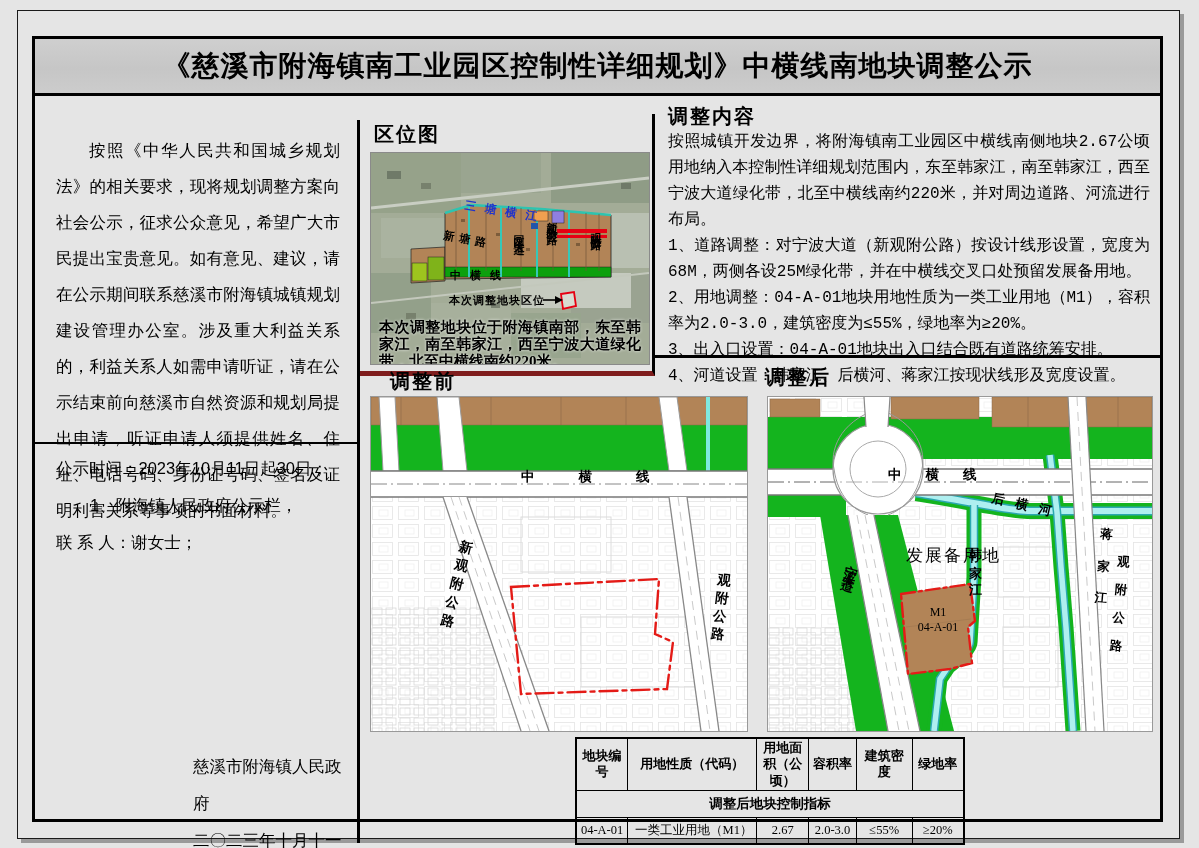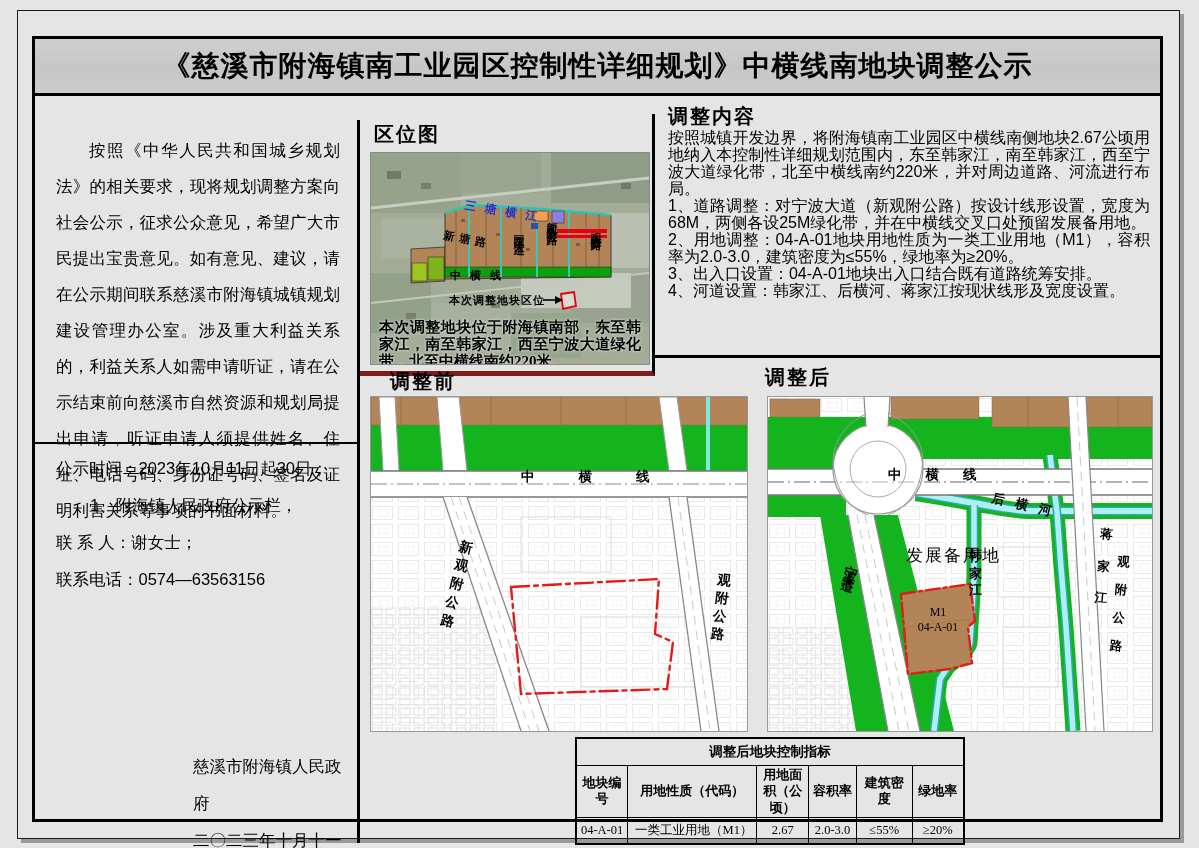--- a/index.html
+++ b/index.html
@@ -27,21 +27,21 @@
   #loc-cell{left:360px;top:96px;width:295px;height:262px;border-right:3px solid #000;border-bottom:5px solid #7f1d1d;box-sizing:border-box;margin-top:18px;}
   .section-h{font-weight:bold;font-size:20px;letter-spacing:2px;font-family:"Liberation Serif",serif;}
   #loc-head{position:absolute;left:14px;top:7px;}
   #satmap{position:absolute;left:10px;top:38px;width:278px;height:211px;border:1px solid #8a8a8a;overflow:hidden;}
   #satmap svg{position:absolute;left:0;top:0;}
   .mlab{position:absolute;font-family:"Liberation Serif",serif;font-weight:bold;color:#000;white-space:nowrap;}
   .vlab{writing-mode:vertical-rl;text-orientation:upright;}
   
   #adj-cell{left:655px;top:96px;width:505px;height:262px;border-bottom:3px solid #000;box-sizing:border-box;}
   #adj-head{position:absolute;left:13px;top:7px;}
-  #adj-text{position:absolute;left:13px;top:33px;width:482px;font-size:16px;line-height:17px;text-align:justify;}
+  #adj-text{position:absolute;left:13px;top:33px;width:482px;font-size:16px;line-height:26px;text-align:justify;font-family:Liberation Mono, monospace;}
   
   #before-head{left:372px;top:368px;margin-left:18px;}
   #after-head{left:765px;top:364px;}
   .planmap{background:#fff;border:1px solid #999;overflow:hidden;}
   #before-map{left:370px;top:396px;width:376px;height:334px;}
   #after-map{left:767px;top:396px;width:384px;height:334px;}
   .planmap .mlab{font-size:13.5px;font-weight:bold;}
   
   #ctrl-table{position:absolute;left:575px;top:737px;width:390px;border-collapse:collapse;
               border:2px solid #000;font-family:"Liberation Serif",serif;}
@@ -62,21 +62,20 @@
     <div class="t">《慈溪市附海镇南工业园区控制性详细规划》中横线南地块调整公示</div>
   </div>
 
   <div class="abs" id="left-col">
     <div id="left-para">按照《中华人民共和国城乡规划法》的相关要求，现将规划调整方案向社会公示，征求公众意见，希望广大市民提出宝贵意见。如有意见、建议，请在公示期间联系慈溪市附海镇城镇规划建设管理办公室。涉及重大利益关系的，利益关系人如需申请听证，请在公示结束前向慈溪市自然资源和规划局提出申请，听证申请人须提供姓名、住址、电话号码、身份证号码、签名及证明利害关系等事项的书面材料。</div>
     <div id="left-divider"></div>
     <div id="left-notice">
       <div>公示时间：2023年10月11日起30日；</div>
       <div class="indent1">1、附海镇人民政府公示栏，</div>
       <div>联 系 人：谢女士；</div>
-      <div>联系电话：0574—63563156</div>
     </div>
     <div id="left-sign">
       <div>慈溪市附海镇人民政府</div>
       <div>二〇二三年十月十一日</div>
     </div>
   </div>
 
   <div class="abs" id="loc-cell">
     <div class="section-h" id="loc-head">区位图</div>
     <div id="satmap">
@@ -294,30 +293,30 @@
     <colgroup>
       <col style="width:52px">
         <col style="width:130px">
         <col style="width:52px">
       <col style="width:48px">
         <col style="width:56px">
         <col style="width:52px">
     </colgroup>
     <tbody>
         <tr>
-          <td class="tt" colspan="6">调整后地块控制指标</td>
-        </tr>
-    <tr>
       <td class="hd">地块编号</td>
       <td class="hd">用地性质（代码）</td>
       <td class="hd">用地面积（公顷）</td>
       <td class="hd">容积率</td>
       <td class="hd">建筑密度</td>
       <td class="hd">绿地率</td>
     </tr>
+    <tr>
+          <td class="tt" colspan="6">调整后地块控制指标</td>
+        </tr>
     <tr>
       <td class="dt">04-A-01</td>
       <td class="dt left">一类工业用地（M1）</td>
       <td class="dt">2.67</td>
       <td class="dt">2.0-3.0</td>
       <td class="dt">≤55%</td>
       <td class="dt">≥20%</td>
     </tr>
   </tbody>
     </table>

